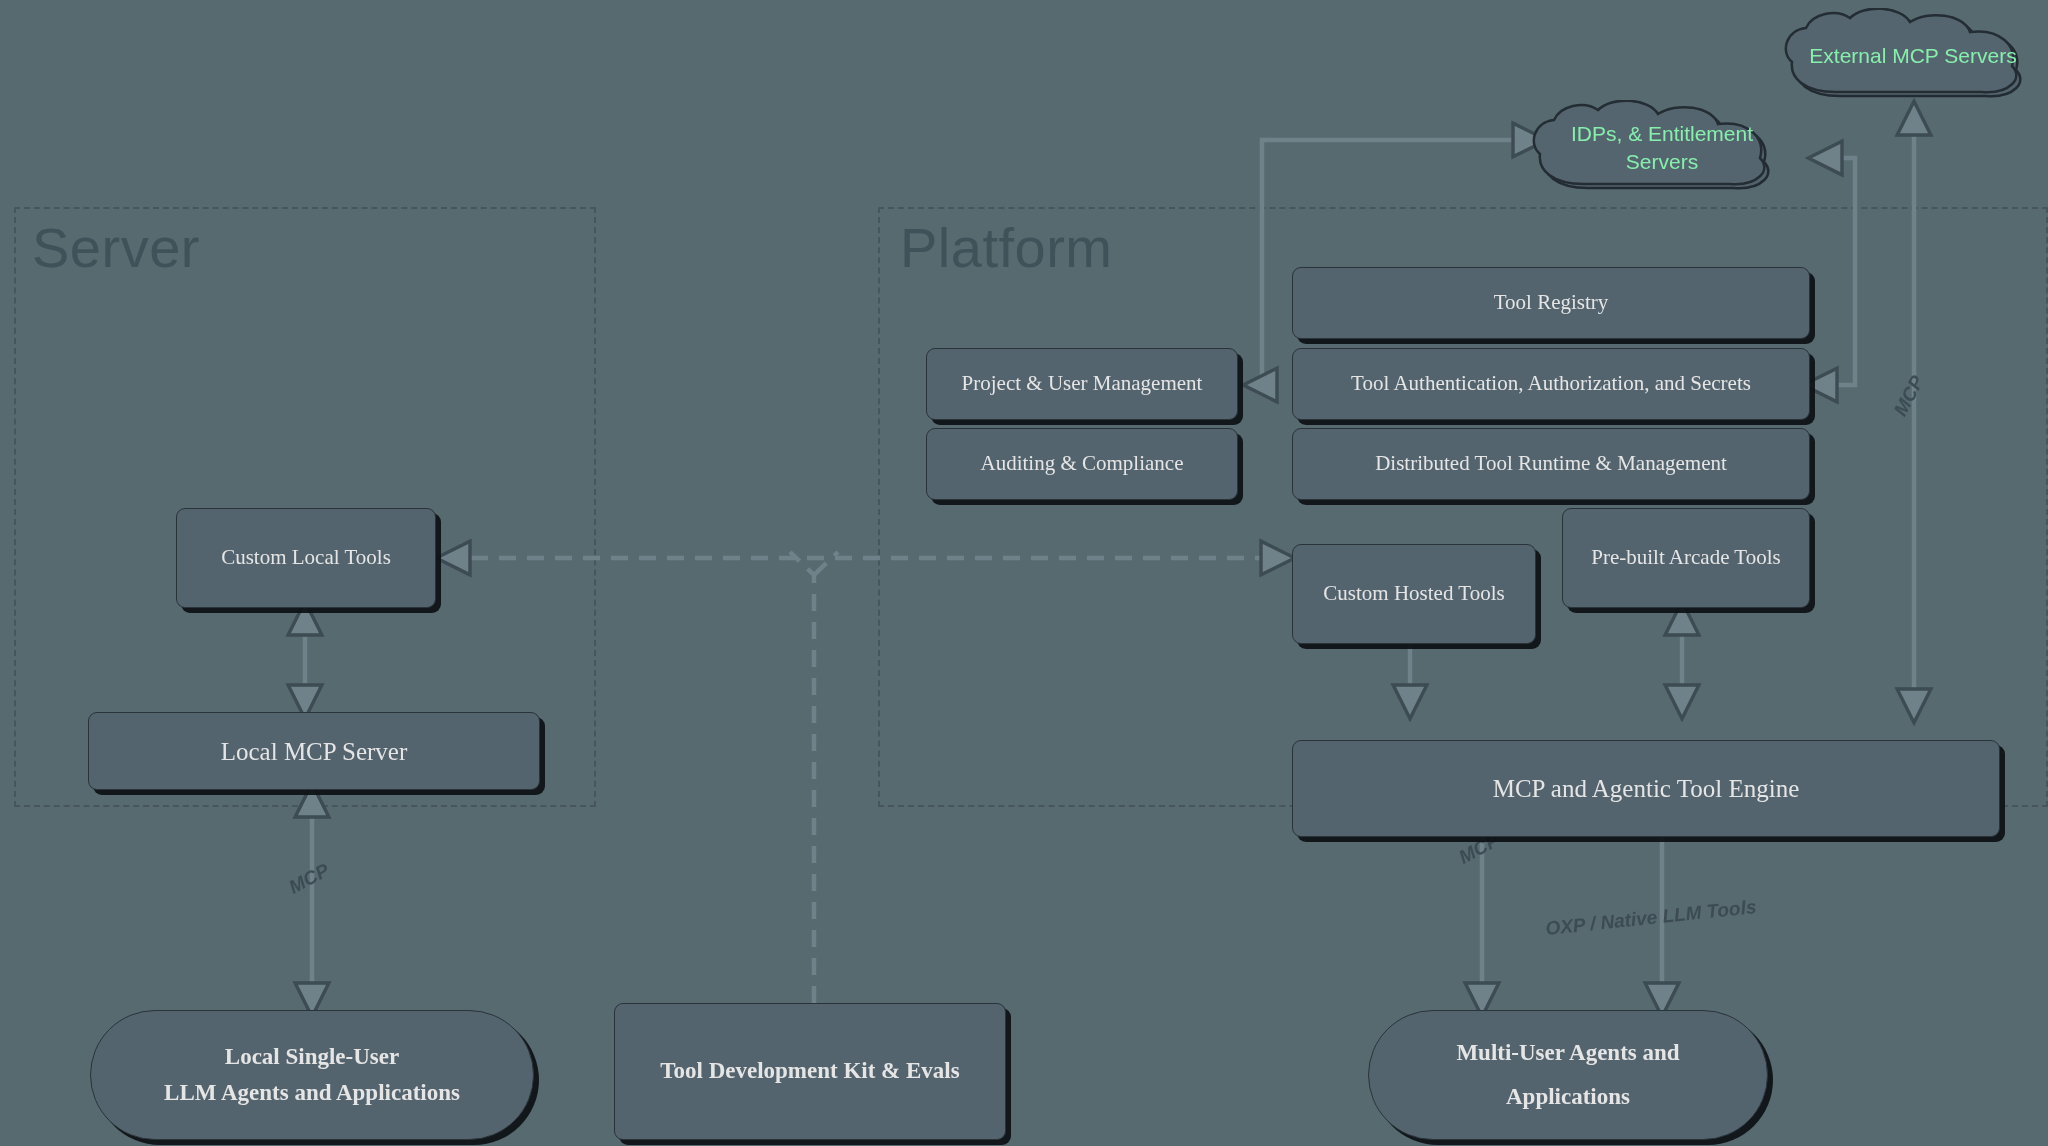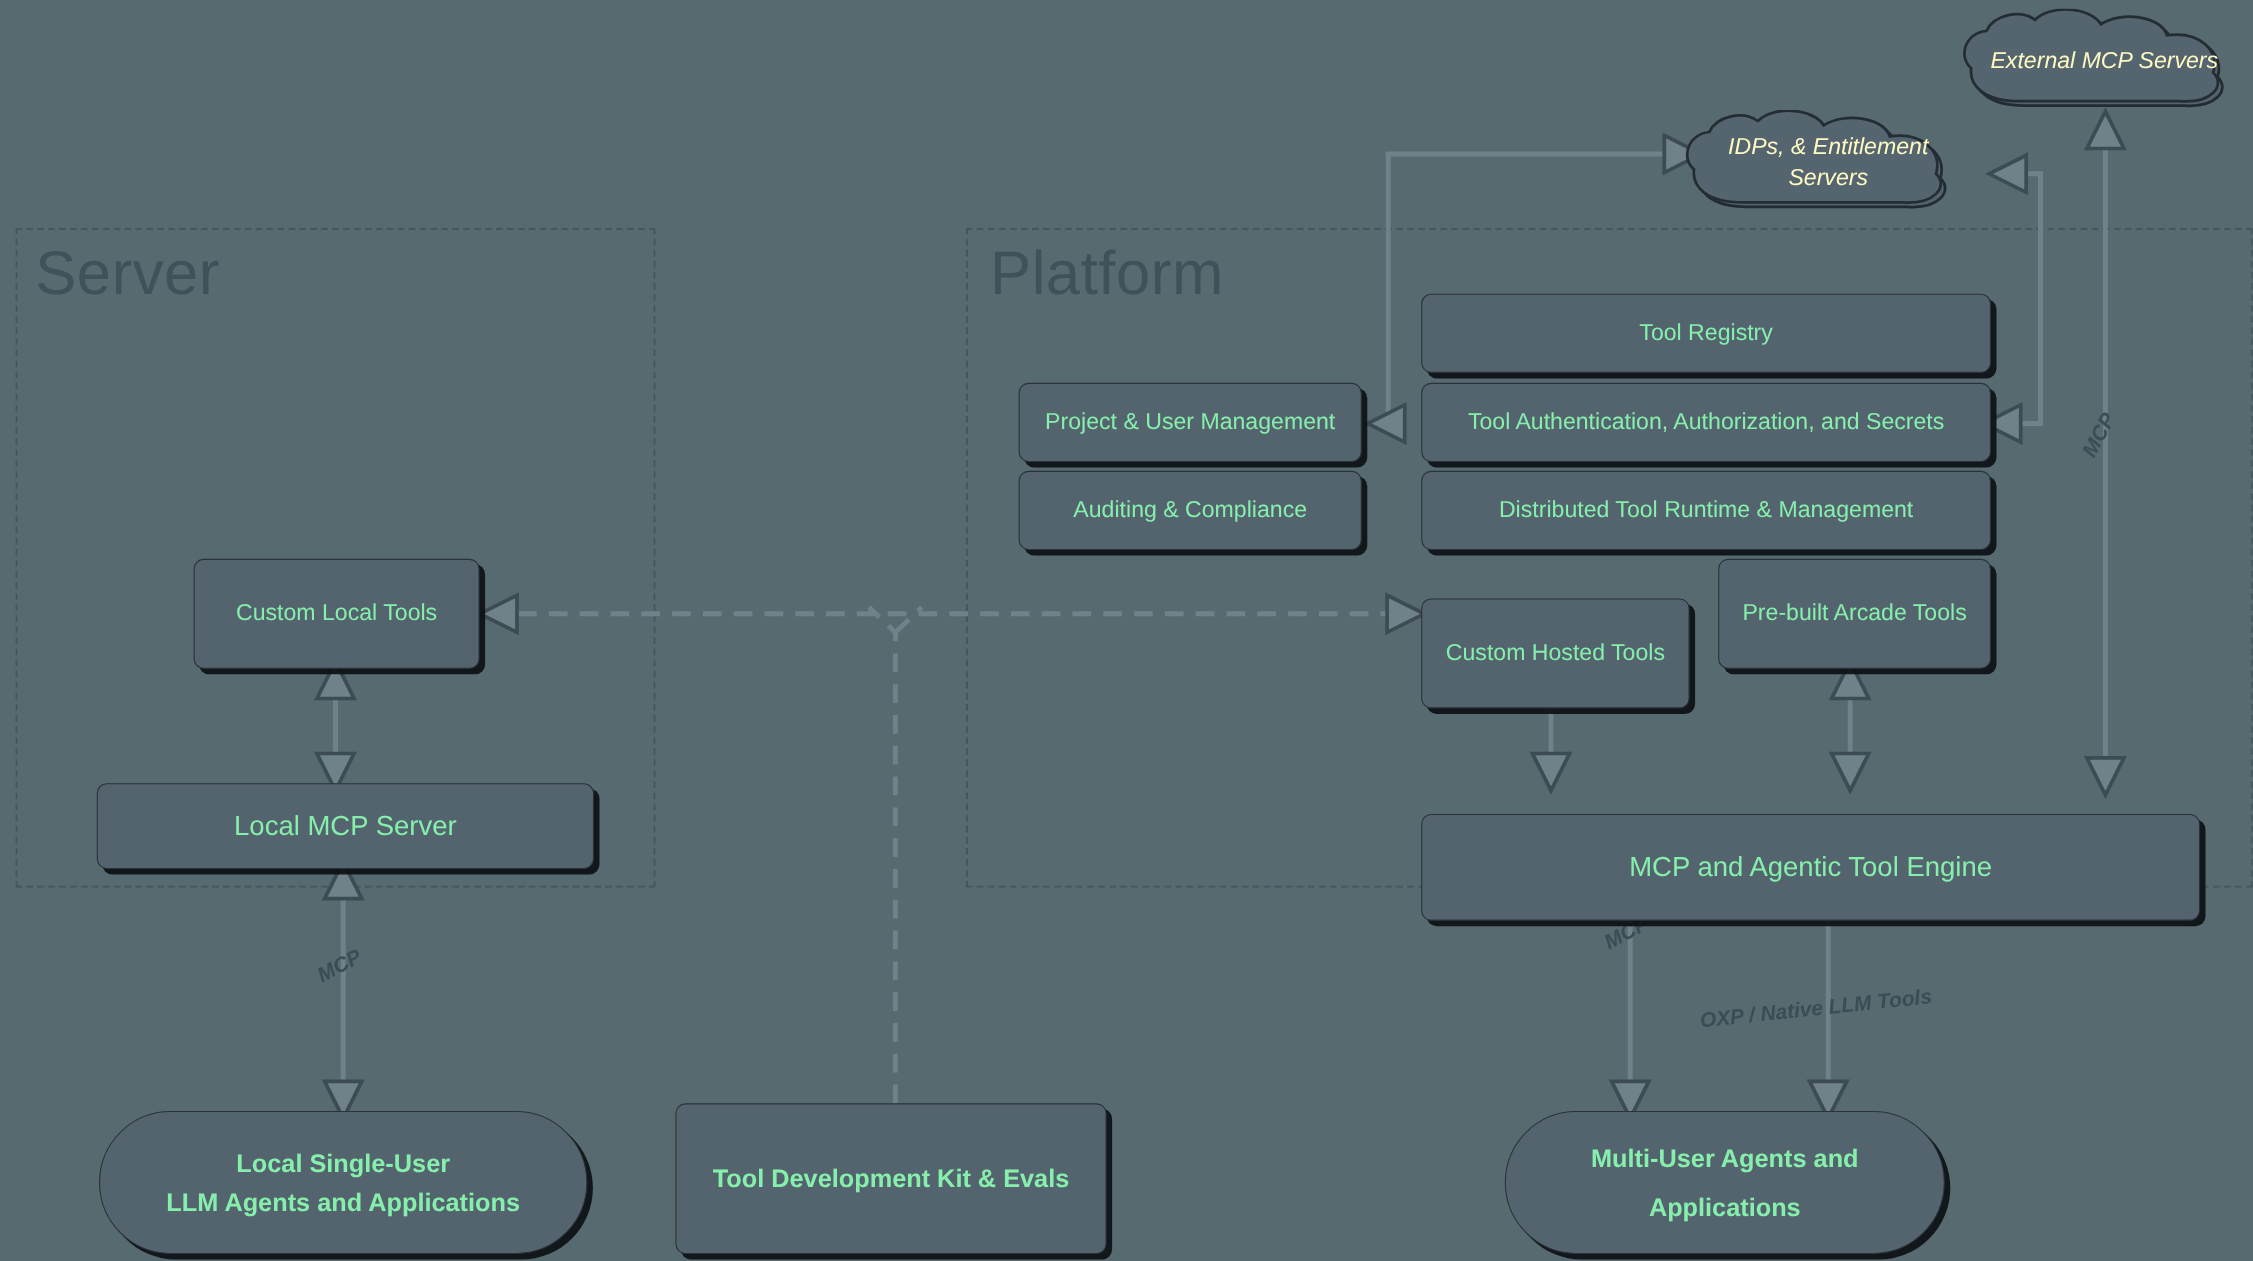--- a/index.html
+++ b/index.html
@@ -32,33 +32,33 @@
   
   .box{
     position:absolute;
     box-sizing:border-box;
     background:#54646e;
     border:1.6px solid #2a333a;
     border-radius:9px;
     box-shadow:5px 5px 0 rgba(12,16,20,.92);
     display:flex;align-items:center;justify-content:center;
     text-align:center;
-    color:#86efac;
+    color:#e5e5e5;
     font-size:21px;
     line-height:1.32;
     padding:4px 14px;
+    font-family:Liberation Serif, serif;
   }
   .box.pill{border-radius:70px;}
   .box.strong{font-weight:bold;font-size:23px;}
 
   
   .cloud{
     position:absolute;
-    color:#fef9c3;
-    font-style:italic;
+    color:#86efac;
     font-size:21px;
     text-align:center;
     display:flex;align-items:center;justify-content:center;
     line-height:1.3;
   }
   .cloud svg{position:absolute;inset:0;width:100%;height:100%;}
   .cloud .ctext{position:relative;z-index:2;padding:0 26px;}
 
   
   #wires{position:absolute;left:0;top:0;width:2048px;height:1146px;pointer-events:none;}

